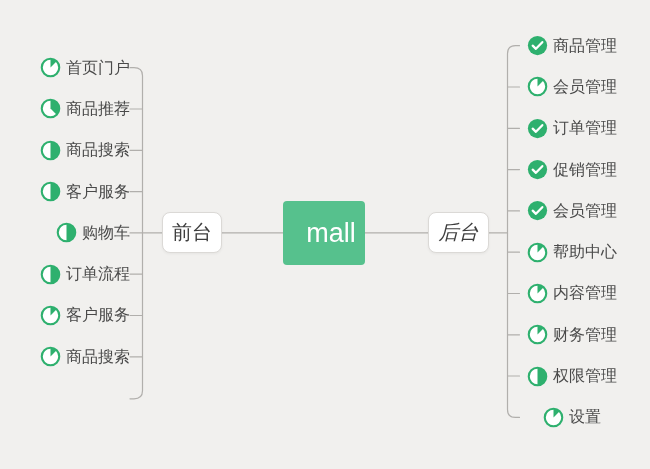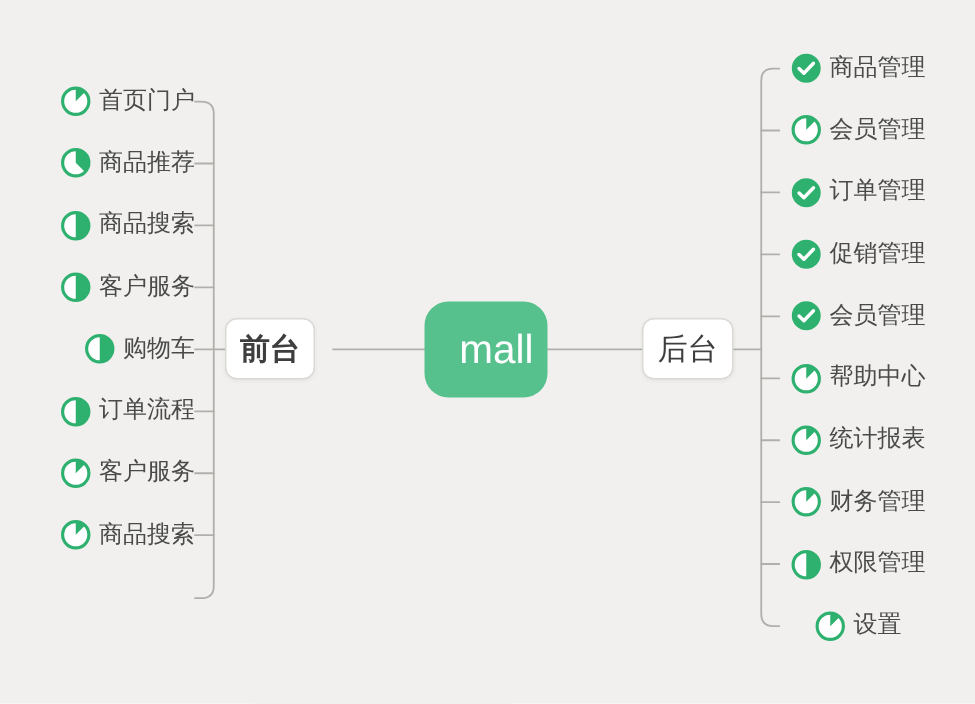--- a/index.html
+++ b/index.html
@@ -14,30 +14,30 @@
   .canvas{
     position:relative;width:650px;height:469px;overflow:hidden;
     background:var(--background);
   }
   .connectors{position:absolute;left:0;top:0;width:650px;height:469px;}
   .node{
     position:absolute;display:flex;align-items:center;justify-content:center;
     box-sizing:border-box;cursor:pointer;
   }
   .node-root{
-    left:283px;top:201px;width:82px;height:64px;border-radius:16px;
+    left:283px;top:201px;width:82px;height:64px;border-radius:4px;
     background:var(--node-green);color:#ffffff;font-size:27px;padding-left:14px;
   }
   .node-branch{
     width:60px;height:41px;border-radius:8px;background:#ffffff;
     border:1px solid #dbd9d6;box-shadow:0 1px 3px rgba(0,0,0,.05);
     color:#3e3e3e;font-size:20px;
   }
-  #node-front{left:150px;top:212px;font-weight:bold;}
-  #node-back{left:428px;top:212px;width:61px;}
+  #node-front{left:162px;top:212px;}
+  #node-back{left:428px;top:212px;width:61px;font-style:italic;}
   .items-col{position:absolute;display:flex;flex-direction:column;}
   #items-front{top:47px;right:520px;align-items:flex-end;}
   #items-back{top:25px;left:527px;align-items:center;}
   .item-row{height:41.3px;display:flex;align-items:center;gap:5px;cursor:pointer;}
   .prog-icon{width:21px;height:21px;display:inline-flex;flex:0 0 auto;}
   .prog-icon svg{display:block;}
   .item-label{font-size:16px;color:var(--text);white-space:nowrap;line-height:1;}
 </style>
 </head>
 <body>
@@ -202,21 +202,21 @@
         </span>
         <span class="item-label">帮助中心</span>
       </div>
       <div class="item-row">
         <span class="prog-icon">
           <svg width="21" height="21" viewBox="0 0 24 24">
             <circle cx="12" cy="12" r="10" fill="#ffffff" stroke="var(--accent-green)" stroke-width="2.4"></circle>
             <path d="M12 12 L12 2 A10 10 0 0 1 19.07 4.93 Z" fill="var(--accent-green)"></path>
           </svg>
         </span>
-        <span class="item-label">统计报表</span>
+        <span class="item-label">内容管理</span>
       </div>
       <div class="item-row">
         <span class="prog-icon">
           <svg width="21" height="21" viewBox="0 0 24 24">
             <circle cx="12" cy="12" r="10" fill="#ffffff" stroke="var(--accent-green)" stroke-width="2.4"></circle>
             <path d="M12 12 L12 2 A10 10 0 0 1 19.07 4.93 Z" fill="var(--accent-green)"></path>
           </svg>
         </span>
         <span class="item-label">财务管理</span>
       </div>

